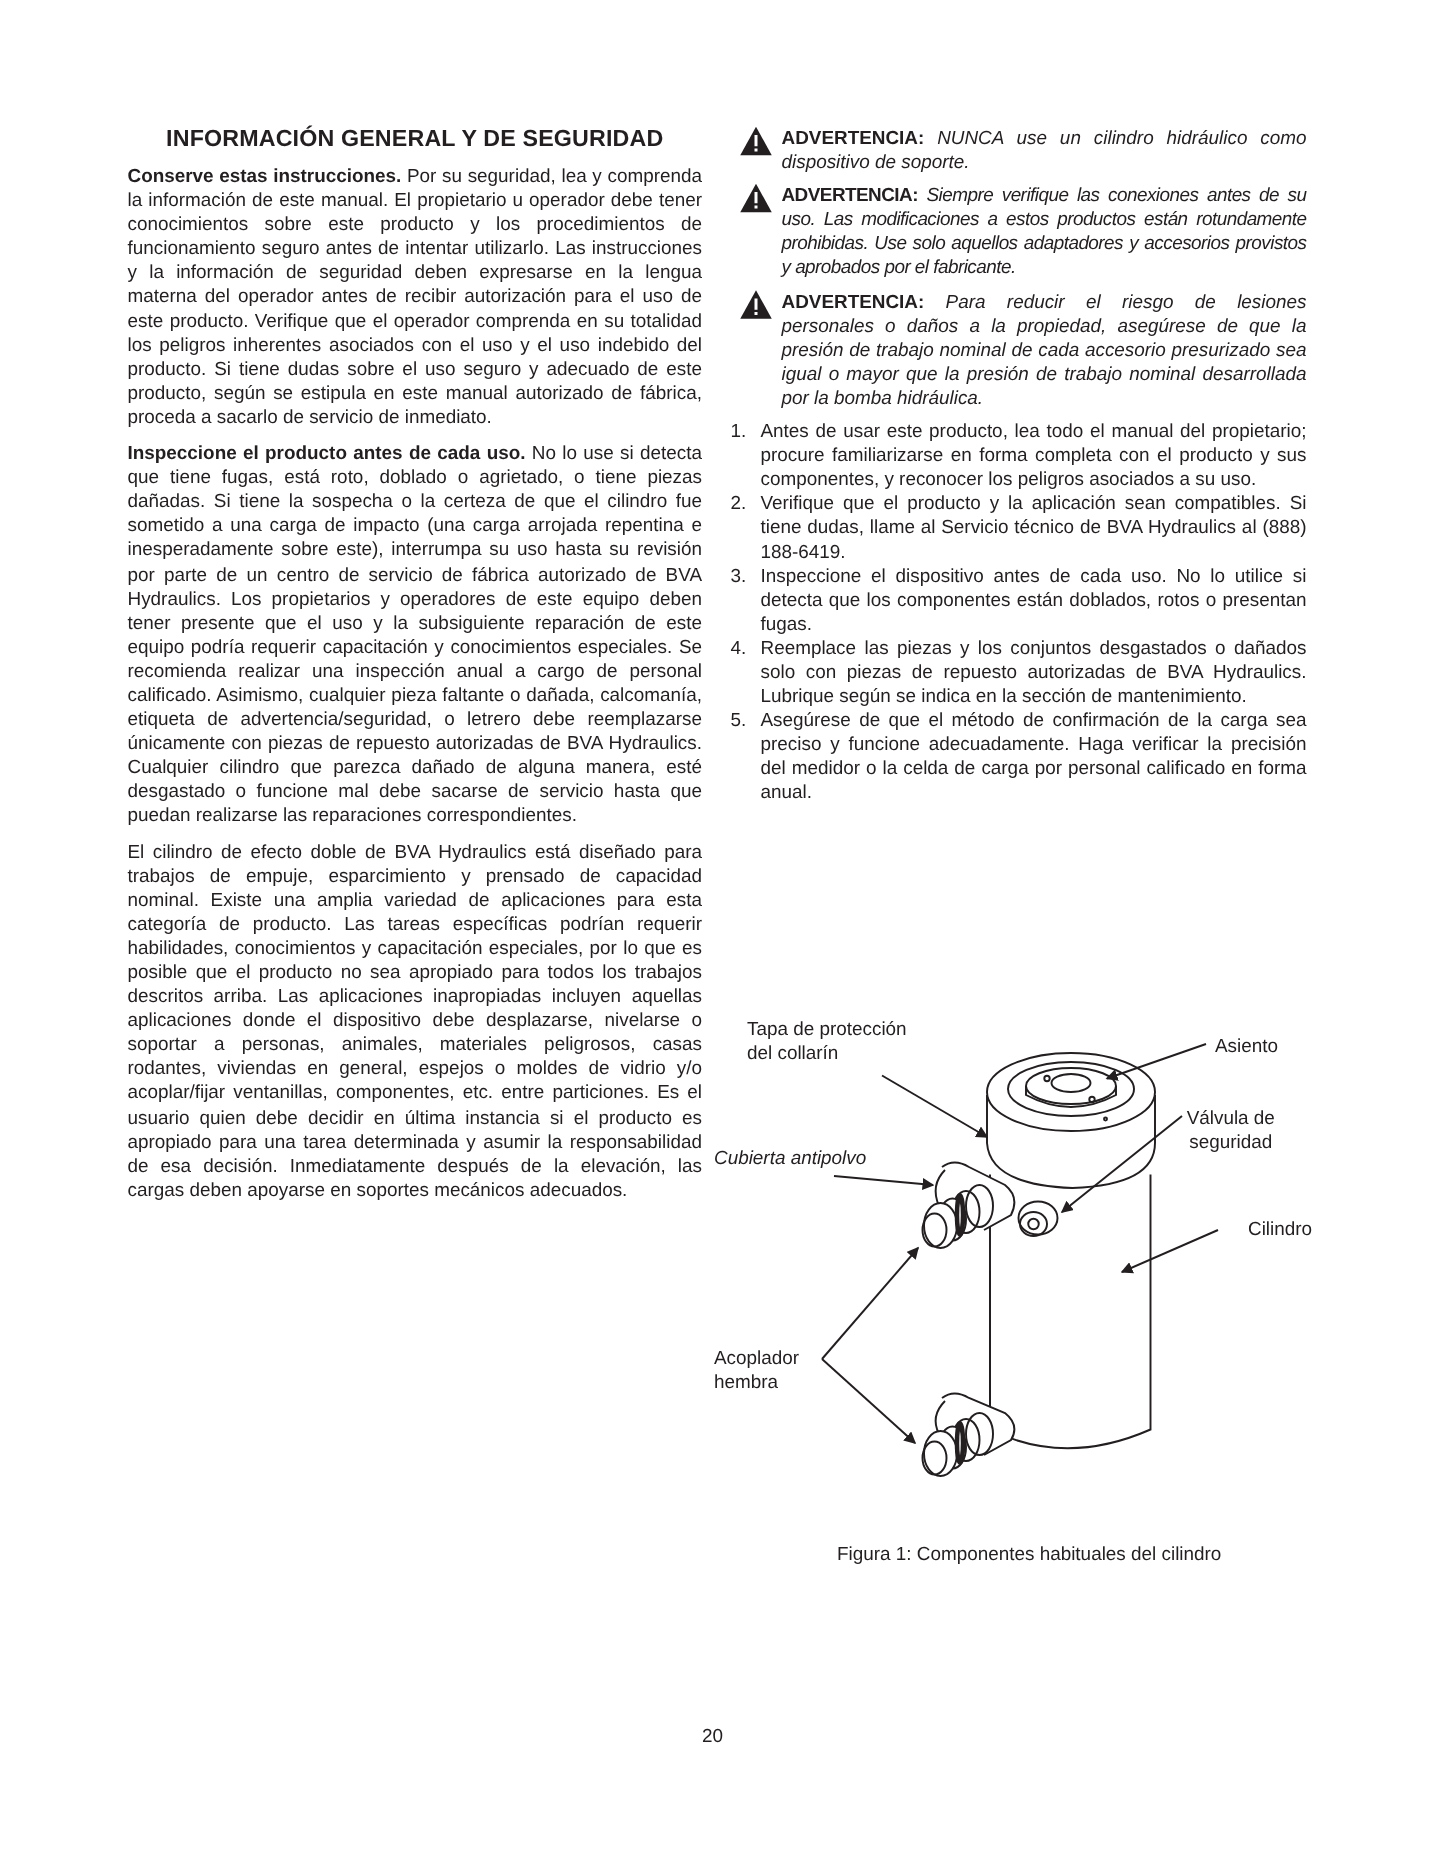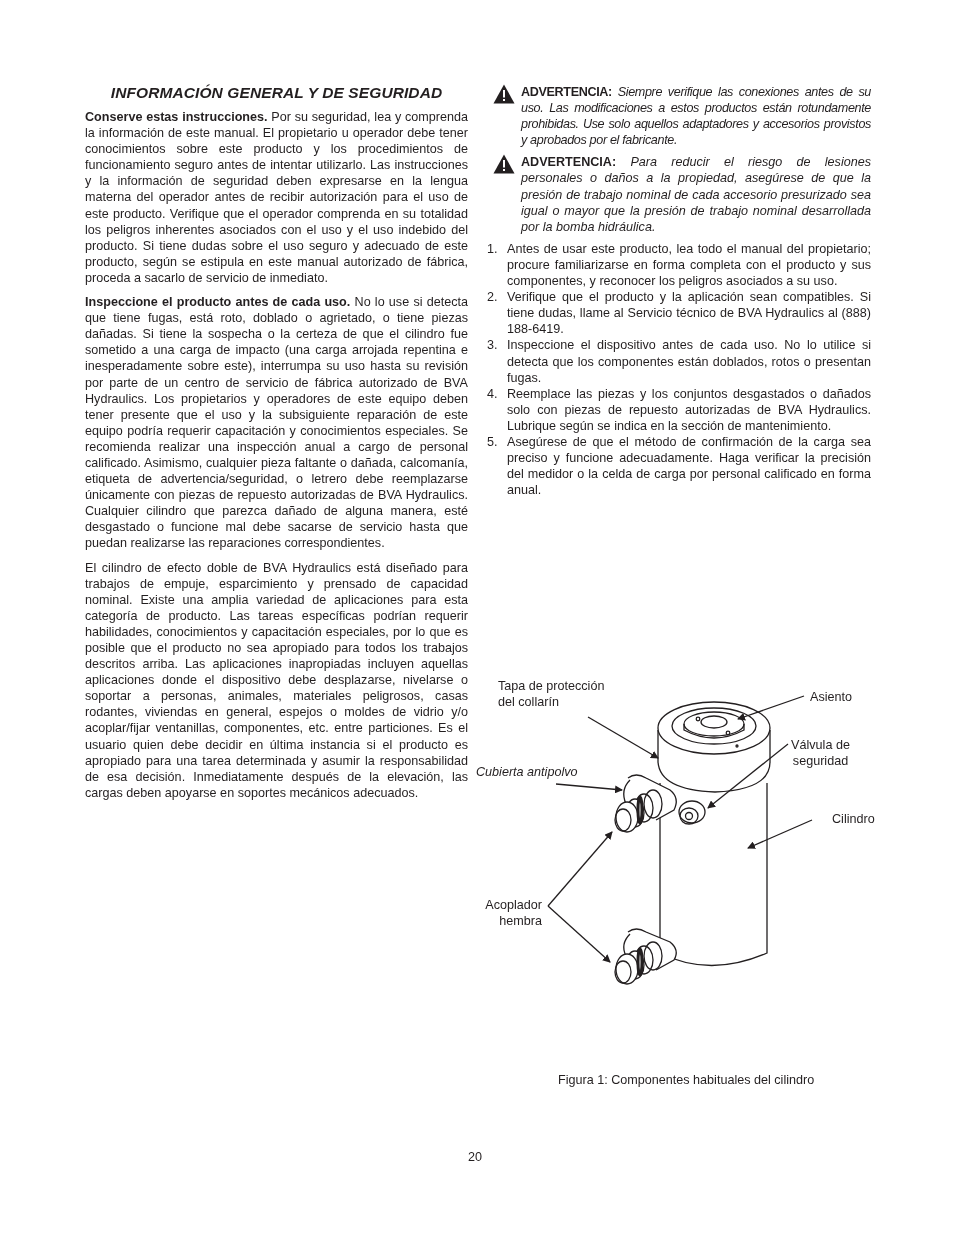--- a/index.html
+++ b/index.html
@@ -1,48 +1,56 @@
 <!DOCTYPE html>
 <html><head>
   <meta charset="utf-8">
   <style>
     html, body { margin: 0; padding: 0; background: #ffffff; }
     body { width: 954px; height: 1235px; position: relative; overflow: hidden;
            font-family: "Liberation Sans", sans-serif; color: #231f20; }
     .col { position: absolute; font-size: 12.6px; line-height: 16.1px; }
     .col-left { left: 85px; top: 84px; width: 383px; }
     .col-right { left: 487px; top: 84px; width: 384px; }
-    h2 { font-size: 15.5px; font-weight: bold; text-align: center; margin: 0 0 7px 0; line-height: 18px; letter-spacing: 0.1px; font-style: italic; }
+    h2 { font-size: 15.5px; font-weight: bold; text-align: center; margin: 0 0 7px 0; line-height: 18px; letter-spacing: 0.1px; }
     p { margin: 0 0 8px 0; text-align: justify; }
     b.lead { font-weight: bold; }
     .warn { display: flex; align-items: flex-start; margin-bottom: 6px; }
     .warn .tri { flex: 0 0 22px; width: 22px; height: 20px; margin: 0 6px 0 6px; }
     .warn .txt { flex: 1; text-align: justify; font-style: italic; }
     .warn .txt b { font-style: normal; font-weight: bold; }
     ol { margin: 0; padding: 0; list-style: none; }
     ol li { display: flex; text-align: justify; margin: 0; }
     ol li .num { flex: 0 0 20px; padding-left: 0px; }
     ol li .itxt { flex: 1; }
     .figure { position: absolute; left: 470px; top: 670px; width: 400px; height: 345px; }
     .figure svg { position: absolute; left: 0; top: 0; }
     .lbl { position: absolute; font-size: 12.6px; line-height: 16px; color: #231f20; }
-    .caption { position: absolute; left: 558px; top: 1029px; font-size: 12.6px; margin-top: 44px; }
+    .caption { position: absolute; left: 558px; top: 1029px; font-size: 12.6px; }
     .pagenum { position: absolute; left: 468px; top: 1150px; font-size: 12.6px; }
   </style>
 </head>
 <body>
 
 <div class="col col-left">
   <h2>INFORMACIÓN GENERAL Y DE SEGURIDAD</h2>
   <p><b class="lead">Conserve estas instrucciones.</b><span> Por su seguridad, lea y comprenda la información de este manual. El propietario u operador debe tener conocimientos sobre este producto y los procedimientos de funcionamiento seguro antes de intentar utilizarlo. Las instrucciones y la información de seguridad deben expresarse en la lengua materna del operador antes de recibir autorización para el uso de este producto. Verifique que el operador comprenda en su totalidad los peligros inherentes asociados con el uso y el uso indebido del producto. Si tiene dudas sobre el uso seguro y adecuado de este producto, según se estipula en este manual autorizado de fábrica, proceda a sacarlo de servicio de inmediato.</span></p>
   <p><b class="lead">Inspeccione el producto antes de cada uso.</b><span> No lo use si detecta que tiene fugas, está roto, doblado o agrietado, o tiene piezas dañadas. Si tiene la sospecha o la certeza de que el cilindro fue sometido a una carga de impacto (una carga arrojada repentina e inesperadamente sobre este), interrumpa su uso hasta su revisión por parte de un centro de servicio de fábrica autorizado de BVA Hydraulics. Los propietarios y operadores de este equipo deben tener presente que el uso y la subsiguiente reparación de este equipo podría requerir capacitación y conocimientos especiales. Se recomienda realizar una inspección anual a cargo de personal calificado. Asimismo, cualquier pieza faltante o dañada, calcomanía, etiqueta de advertencia/seguridad, o letrero debe reemplazarse únicamente con piezas de repuesto autorizadas de BVA Hydraulics. Cualquier cilindro que parezca dañado de alguna manera, esté desgastado o funcione mal debe sacarse de servicio hasta que puedan realizarse las reparaciones correspondientes.</span></p>
   <p>El cilindro de efecto doble de BVA Hydraulics está diseñado para trabajos de empuje, esparcimiento y prensado de capacidad nominal. Existe una amplia variedad de aplicaciones para esta categoría de producto. Las tareas específicas podrían requerir habilidades, conocimientos y capacitación especiales, por lo que es posible que el producto no sea apropiado para todos los trabajos descritos arriba. Las aplicaciones inapropiadas incluyen aquellas aplicaciones donde el dispositivo debe desplazarse, nivelarse o soportar a personas, animales, materiales peligrosos, casas rodantes, viviendas en general, espejos o moldes de vidrio y/o acoplar/fijar ventanillas, componentes, etc. entre particiones. Es el usuario quien debe decidir en última instancia si el producto es apropiado para una tarea determinada y asumir la responsabilidad de esa decisión. Inmediatamente después de la elevación, las cargas deben apoyarse en soportes mecánicos adecuados.</p>
 </div>
 
 <div class="col col-right">
+  <div class="warn">
+    <svg class="tri" viewBox="0 0 22 20">
+      <path d="M11 0.5 L21.5 19.5 L0.5 19.5 Z" fill="#231f20"></path>
+      <rect x="10" y="6" width="2" height="7.5" fill="#fff"></rect>
+      <rect x="10" y="15" width="2" height="2" fill="#fff"></rect>
+    </svg>
+    <div class="txt"><b>ADVERTENCIA:</b><span> NUNCA use un cilindro hidráulico como dispositivo de soporte.</span></div>
+  </div>
   <div class="warn">
     <svg class="tri" viewBox="0 0 22 20">
       <path d="M11 0.5 L21.5 19.5 L0.5 19.5 Z" fill="#231f20"></path>
       <rect x="10" y="6" width="2" height="7.5" fill="#fff"></rect>
       <rect x="10" y="15" width="2" height="2" fill="#fff"></rect>
     </svg>
     <div class="txt" style="letter-spacing:-0.35px;"><b>ADVERTENCIA:</b><span> Siempre verifique las conexiones antes de su uso. Las modificaciones a estos productos están rotundamente prohibidas. Use solo aquellos adaptadores y accesorios provistos y aprobados por el fabricante.</span></div>
   </div>
   <div class="warn">
     <svg class="tri" viewBox="0 0 22 20">
@@ -136,20 +144,20 @@
     <div>Tapa de protección</div>
     <div>del collarín</div>
   </div>
   <div class="lbl" style="left:340px; top:19px;">Asiento</div>
   <div class="lbl" style="left:312px; top:67px; text-align:center; width:77px;">
     <div>Válvula de</div>
     <div>seguridad</div>
   </div>
   <div class="lbl" style="left:6px; top:94px;font-style:italic;">Cubierta antipolvo</div>
   <div class="lbl" style="left:362px; top:141px;">Cilindro</div>
-  <div class="lbl" style="left:6px; top:227px; text-align:right; width:66px;">
+  <div class="lbl" style="left:6px; top:227px; text-align:left; width:66px;">
     <div>Acoplador</div>
     <div>hembra</div>
   </div>
 </div>
 
 <div class="caption">Figura 1: Componentes habituales del cilindro</div>
 <div class="pagenum">20</div>
 
 </body></html>

